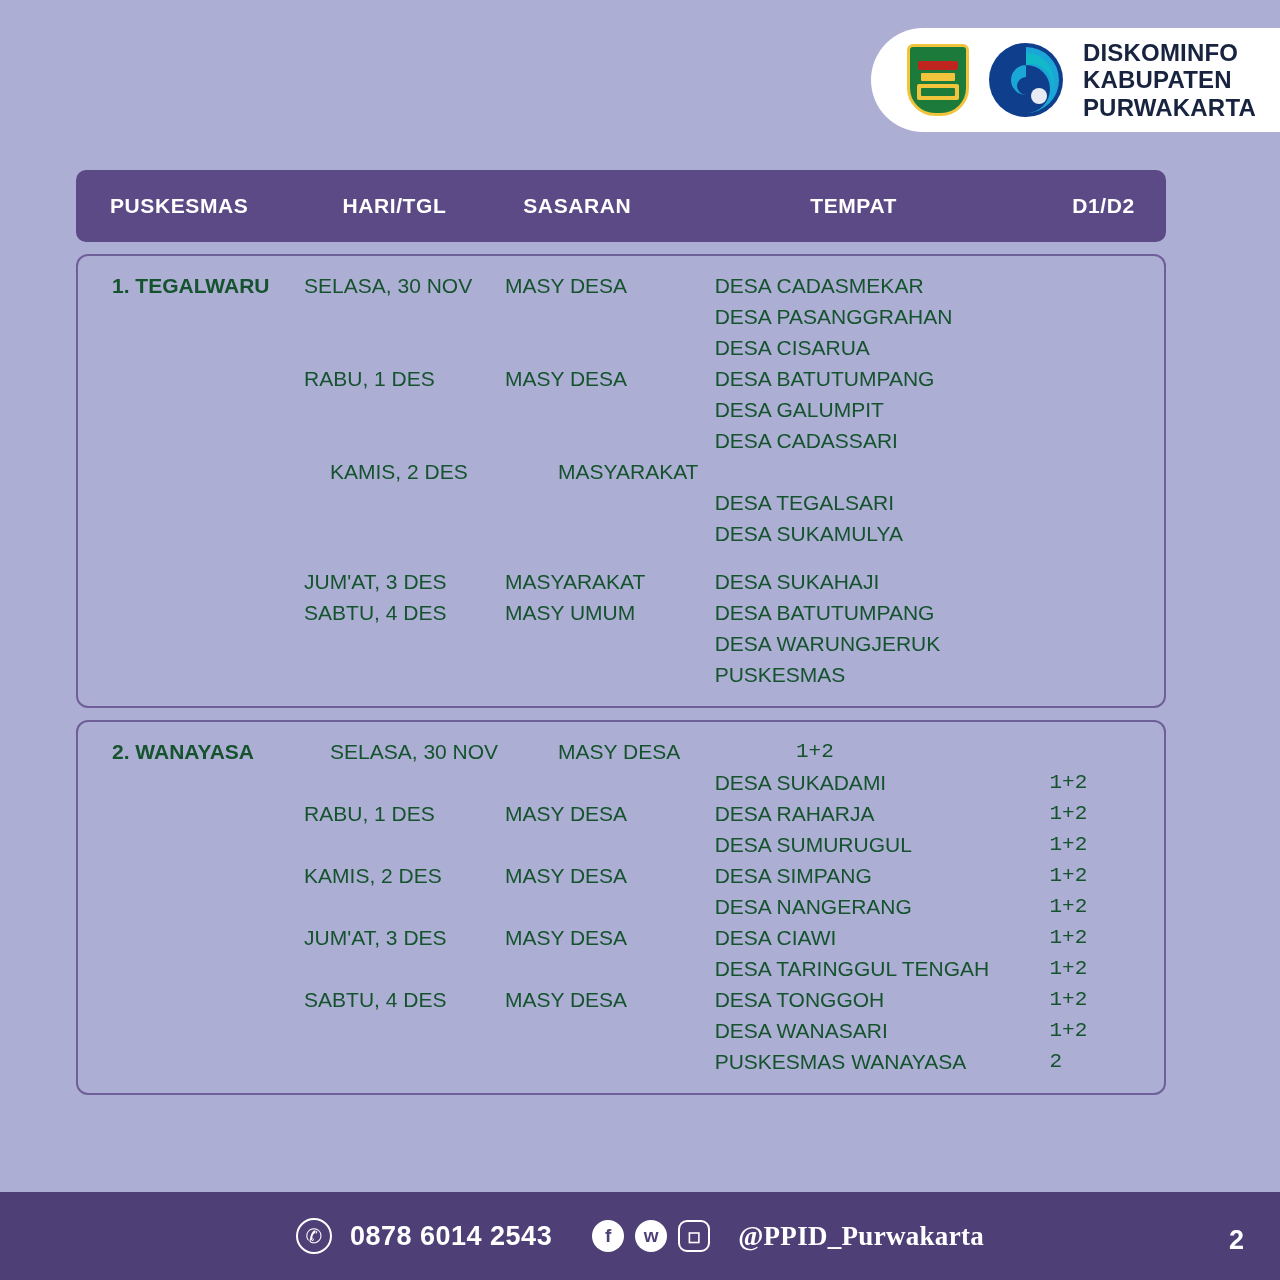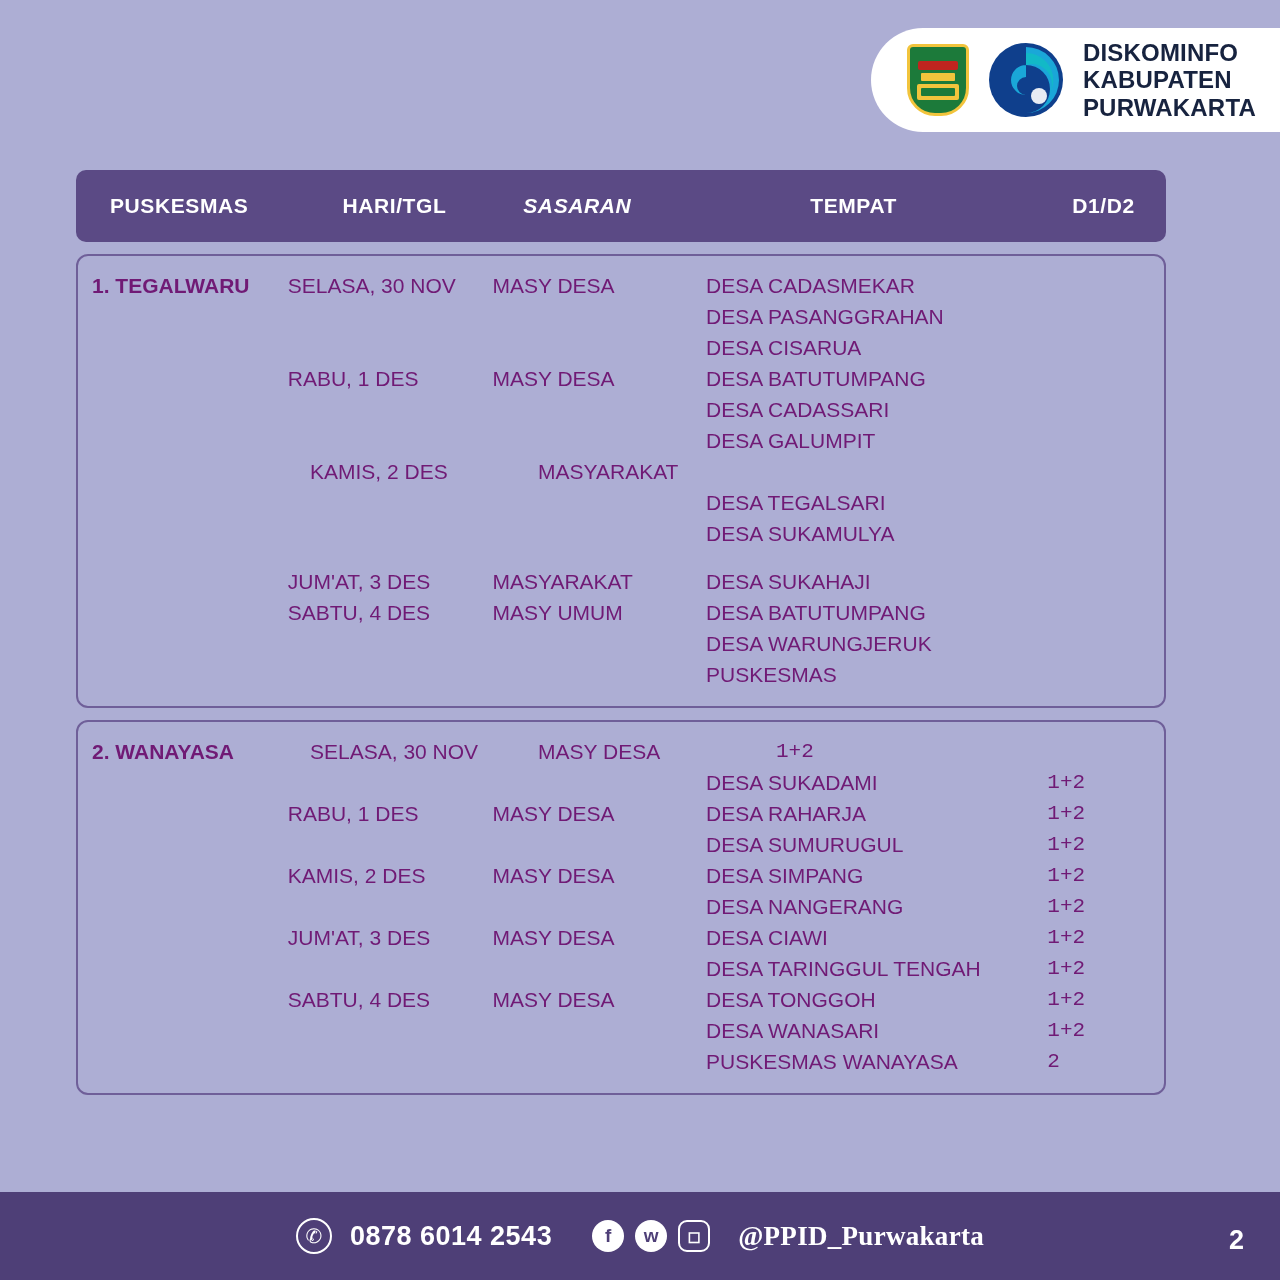--- a/index.html
+++ b/index.html
@@ -92,36 +92,37 @@
     font-size: 21px;
     font-weight: bold;
     letter-spacing: 0.6px;
   }
   .col-pusk   { width: 232px; padding-left: 34px; }
   .col-hari   { width: 228px; }
   .col-sas    { width: 238px; }
   .col-tempat { width: 300px; }
   .col-d      { width: 130px; text-align: center; }
   .thead .col-hari { padding-left: 42px; }
-  .thead .col-sas  { padding-left: 2px; font-style: italic; }
+  .thead .col-sas  { padding-left: 2px; }
   .thead .col-tempat { padding-left: 60px; }
 
   .group {
     margin-top: 12px;
     border: 2px solid #6f5f99;
     border-radius: 12px;
     padding: 14px 0 16px 0;
   }
   .rowline {
     display: flex;
     align-items: flex-start;
     font-size: 21px;
-    color: #701a75;
+    color: #14532d;
     line-height: 31px;
     min-height: 31px;
+    padding-left: 20px;
   }
   .rowline .col-pusk { font-weight: bold; padding-left: 14px; }
   .rowline .col-hari { padding-left: 0px; }
   .rowline .col-sas  { }
   .rowline .col-tempat { width: 380px; }
   .rowline .col-d { width: 130px; text-align: left; font-family: Liberation Mono, monospace; }
 
   .spacer { height: 17px; }
 
   
@@ -239,28 +240,28 @@
         <div class="col-pusk"></div>
         <div class="col-hari">RABU, 1 DES</div>
         <div class="col-sas">MASY DESA</div>
         <div class="col-tempat">DESA BATUTUMPANG</div>
         <div class="col-d"></div>
       </div>
       <div class="rowline">
         <div class="col-pusk"></div>
         <div class="col-hari"></div>
         <div class="col-sas"></div>
+        <div class="col-tempat">DESA GALUMPIT</div>
+        <div class="col-d"></div>
+      </div>
+      <div class="rowline">
+        <div class="col-pusk"></div>
+        <div class="col-hari"></div>
+        <div class="col-sas"></div>
         <div class="col-tempat">DESA CADASSARI</div>
-        <div class="col-d"></div>
-      </div>
-      <div class="rowline">
-        <div class="col-pusk"></div>
-        <div class="col-hari"></div>
-        <div class="col-sas"></div>
-        <div class="col-tempat">DESA GALUMPIT</div>
         <div class="col-d"></div>
       </div>
       <div class="rowline">
         <div class="col-pusk"></div>
         <div class="col-hari">KAMIS, 2 DES</div>
         <div class="col-sas">MASYARAKAT</div>
         <div class="col-d"></div>
       </div>
       <div class="rowline">
         <div class="col-pusk"></div>

